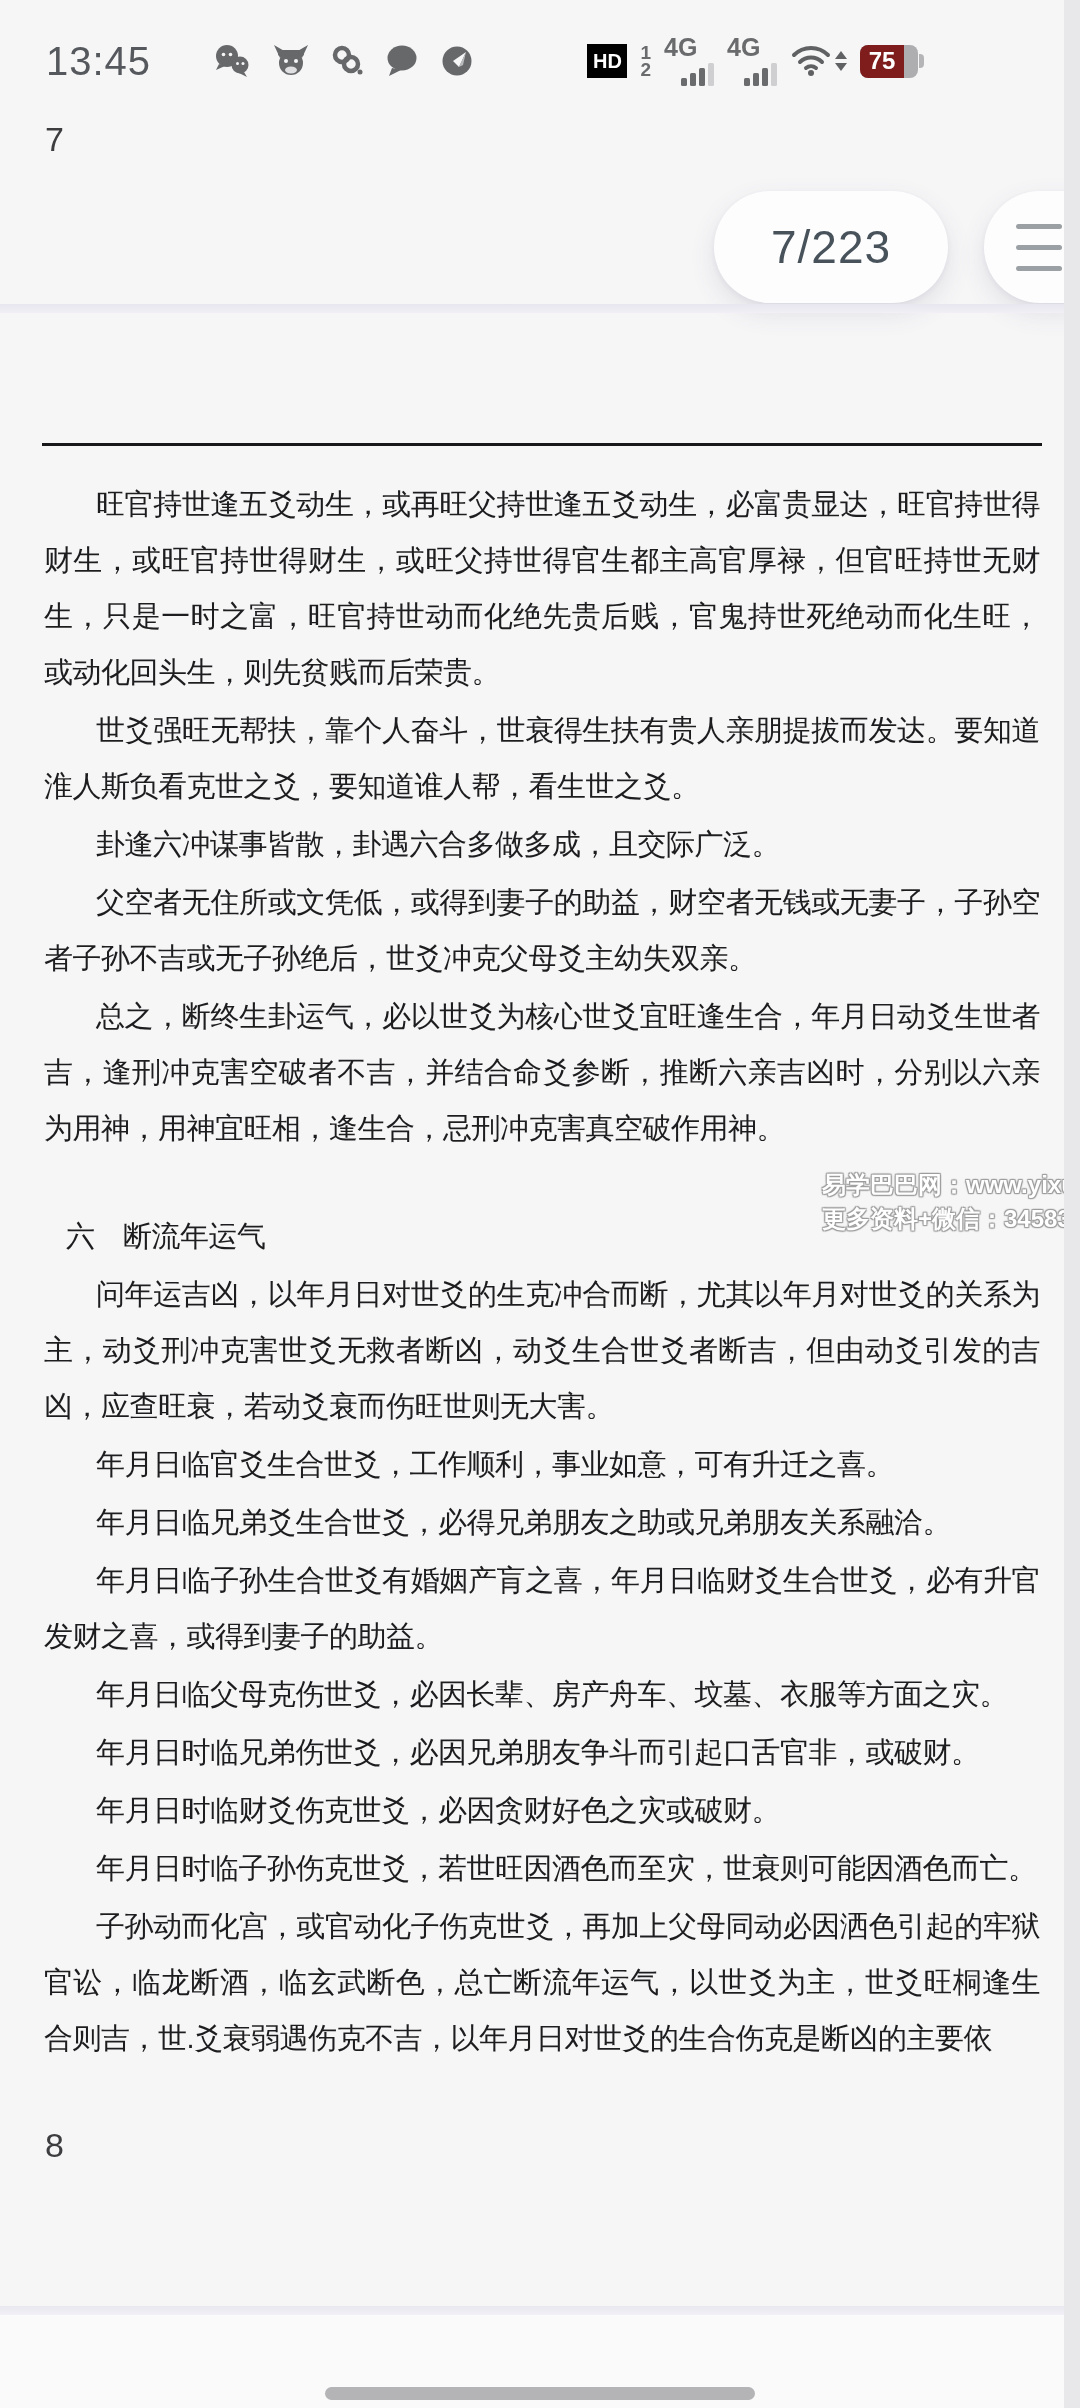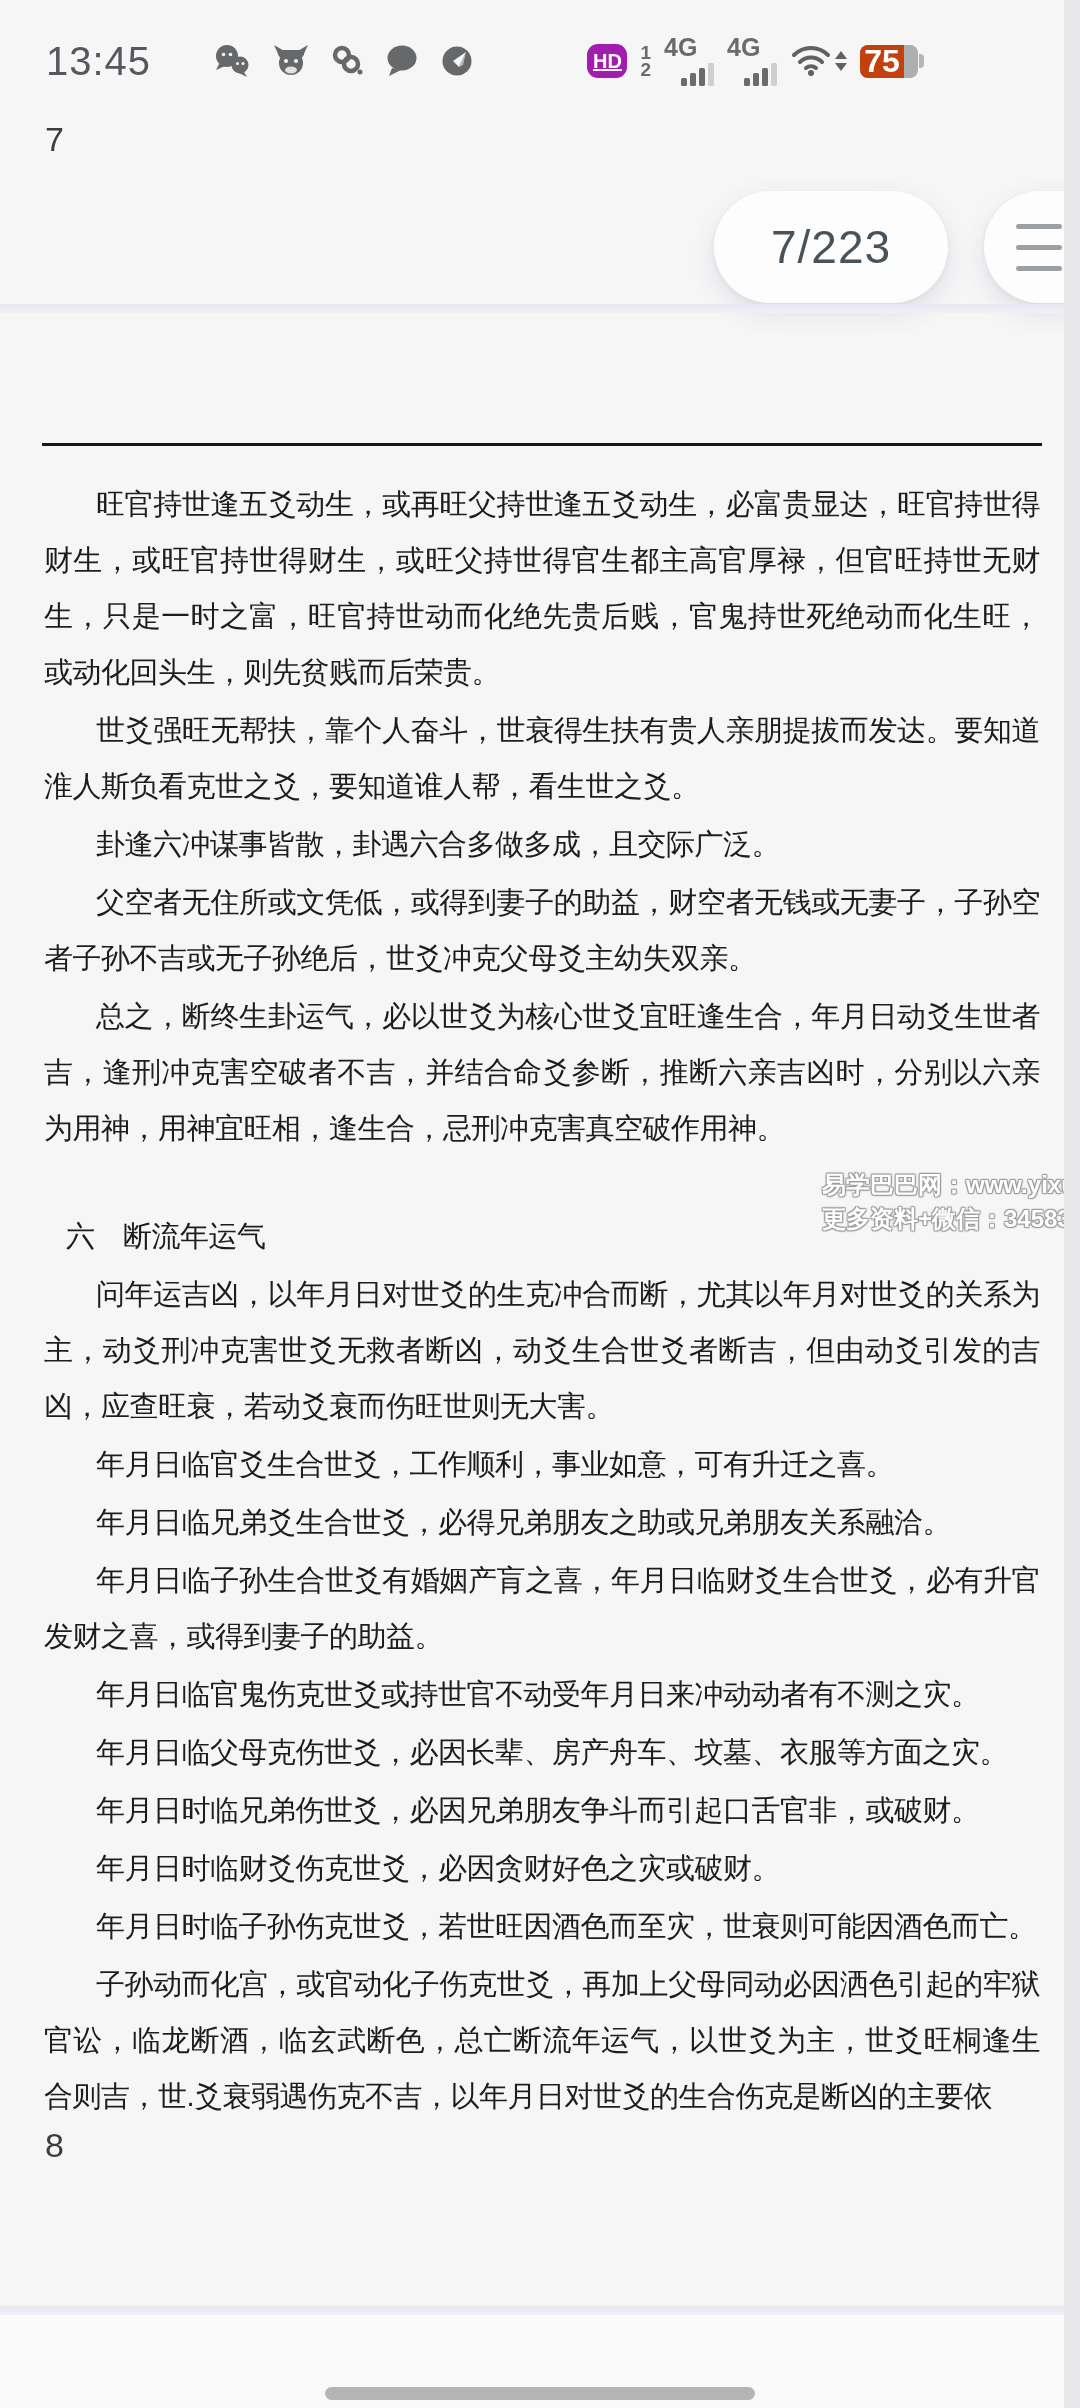--- a/index.html
+++ b/index.html
@@ -12,41 +12,41 @@
   .status-bar{
     position:absolute; top:36px; left:0; right:0; height:50px;
     display:flex; align-items:center;
   }
   .time{ margin-left:46px; font-size:40px; color:#55585c; letter-spacing:1px; }
   .left-icons{ display:flex; align-items:center; gap:18px; margin-left:62px; }
   .left-icons svg{ display:block; }
   .sb-spacer{ flex:1; }
   .right-cluster{ display:flex; align-items:center; gap:13px; margin-right:140px; }
   .hd-badge{
-    width:40px; height:34px; border-radius:11px; background:#a21caf;
+    width:40px; height:34px; border-radius:0; background:#000000;
     color:#fff; font-weight:bold; font-size:20px;
-    display:flex; align-items:center; justify-content:center;text-decoration:underline;
+    display:flex; align-items:center; justify-content:center;
   }
   .sim-stack{ display:flex; flex-direction:column; line-height:17px;
     font-size:19px; font-weight:600; color:#6a6b6d; }
   .net{ position:relative; width:50px; height:52px; }
   .net .g-label{ position:absolute; top:-2px; left:0; font-size:25px; font-weight:bold; color:#6a6b6d; }
   .net .bars{ position:absolute; bottom:1px; right:0; display:flex; align-items:flex-end; gap:3px; }
   .net .bars i{ display:block; width:6px; border-radius:1.5px; background:#6a6b6d; }
   .net .bars i.b1{height:8px;} .net .bars i.b2{height:13px;}
   .net .bars i.b3{height:18px;} .net .bars i.b4{height:23px; background:#cfcfd2;}
   .wifi-wrap{ display:flex; align-items:center; gap:3px; }
   .updown{ display:flex; flex-direction:column; gap:4px; }
   .updown i{ width:0; height:0; border-left:6px solid transparent; border-right:6px solid transparent; display:block;}
   .updown .up{ border-bottom:8px solid #5f6163; }
   .updown .down{ border-top:8px solid #5f6163; }
   .battery{ position:relative; width:58px; height:33px; border-radius:8px;
     background:#aeaeb1; overflow:hidden; }
   .battery .fill{ position:absolute; left:0; top:0; bottom:0; width:76%;
-    background:#c2410c; color:#fff; font-size:32px; font-weight:bold;
+    background:#7f1d1d; color:#fff; font-size:24px; font-weight:bold;
     display:flex; align-items:center; justify-content:center; }
   .battery-nub{ width:5px; height:14px; background:#b5b5b8; border-radius:0 4px 4px 0; margin-left:1px;}
   .bat-wrap{ display:flex; align-items:center; }
 
   
   .page-num-top{ position:absolute; left:45px; top:120px; font-size:34px; color:#3d3d3f; }
   .pill{
     position:absolute; left:714px; top:191px; width:234px; height:112px;
     border-radius:56px; background:#fdfdfe;
     box-shadow:0 10px 26px rgba(70,70,110,.12), 0 2px 5px rgba(70,70,110,.07);
@@ -213,21 +213,20 @@
     <p>旺官持世逢五爻动生，或再旺父持世逢五爻动生，必富贵显达，旺官持世得财生，或旺官持世得财生，或旺父持世得官生都主高官厚禄，但官旺持世无财生，只是一时之富，旺官持世动而化绝先贵后贱，官鬼持世死绝动而化生旺，或动化回头生，则先贫贱而后荣贵。</p>
     <p>世爻强旺无帮扶，靠个人奋斗，世衰得生扶有贵人亲朋提拔而发达。要知道淮人斯负看克世之爻，要知道谁人帮，看生世之爻。</p>
     <p>卦逢六冲谋事皆散，卦遇六合多做多成，且交际广泛。</p>
     <p>父空者无住所或文凭低，或得到妻子的助益，财空者无钱或无妻子，子孙空者子孙不吉或无子孙绝后，世爻冲克父母爻主幼失双亲。</p>
     <p>总之，断终生卦运气，必以世爻为核心世爻宜旺逢生合，年月日动爻生世者吉，逢刑冲克害空破者不吉，并结合命爻参断，推断六亲吉凶时，分别以六亲为用神，用神宜旺相，逢生合，忌刑冲克害真空破作用神。</p>
     <p class="heading">六　断流年运气</p>
     <p>问年运吉凶，以年月日对世爻的生克冲合而断，尤其以年月对世爻的关系为主，动爻刑冲克害世爻无救者断凶，动爻生合世爻者断吉，但由动爻引发的吉凶，应查旺衰，若动爻衰而伤旺世则无大害。</p>
     <p>年月日临官爻生合世爻，工作顺利，事业如意，可有升迁之喜。</p>
     <p>年月日临兄弟爻生合世爻，必得兄弟朋友之助或兄弟朋友关系融洽。</p>
     <p>年月日临子孙生合世爻有婚姻产肓之喜，年月日临财爻生合世爻，必有升官发财之喜，或得到妻子的助益。</p>
-    <p>年月日临官鬼伤克世爻或持世官不动受年月日来冲动动者有不测之灾。</p>
     <p>年月日临父母克伤世爻，必因长辈、房产舟车、坟墓、衣服等方面之灾。</p>
     <p>年月日时临兄弟伤世爻，必因兄弟朋友争斗而引起口舌官非，或破财。</p>
     <p>年月日时临财爻伤克世爻，必因贪财好色之灾或破财。</p>
     <p>年月日时临子孙伤克世爻，若世旺因酒色而至灾，世衰则可能因酒色而亡。</p>
     <p>子孙动而化宫，或官动化子伤克世爻，再加上父母同动必因洒色引起的牢狱官讼，临龙断酒，临玄武断色，总亡断流年运气，以世爻为主，世爻旺桐逢生合则吉，世.爻衰弱遇伤克不吉，以年月日对世爻的生合伤克是断凶的主要依</p>
   </div>
 
   <div class="watermark">
     <div>易学巴巴网：www.yixue88.cn</div>
     <div>更多资料+微信：3458344044</div>

